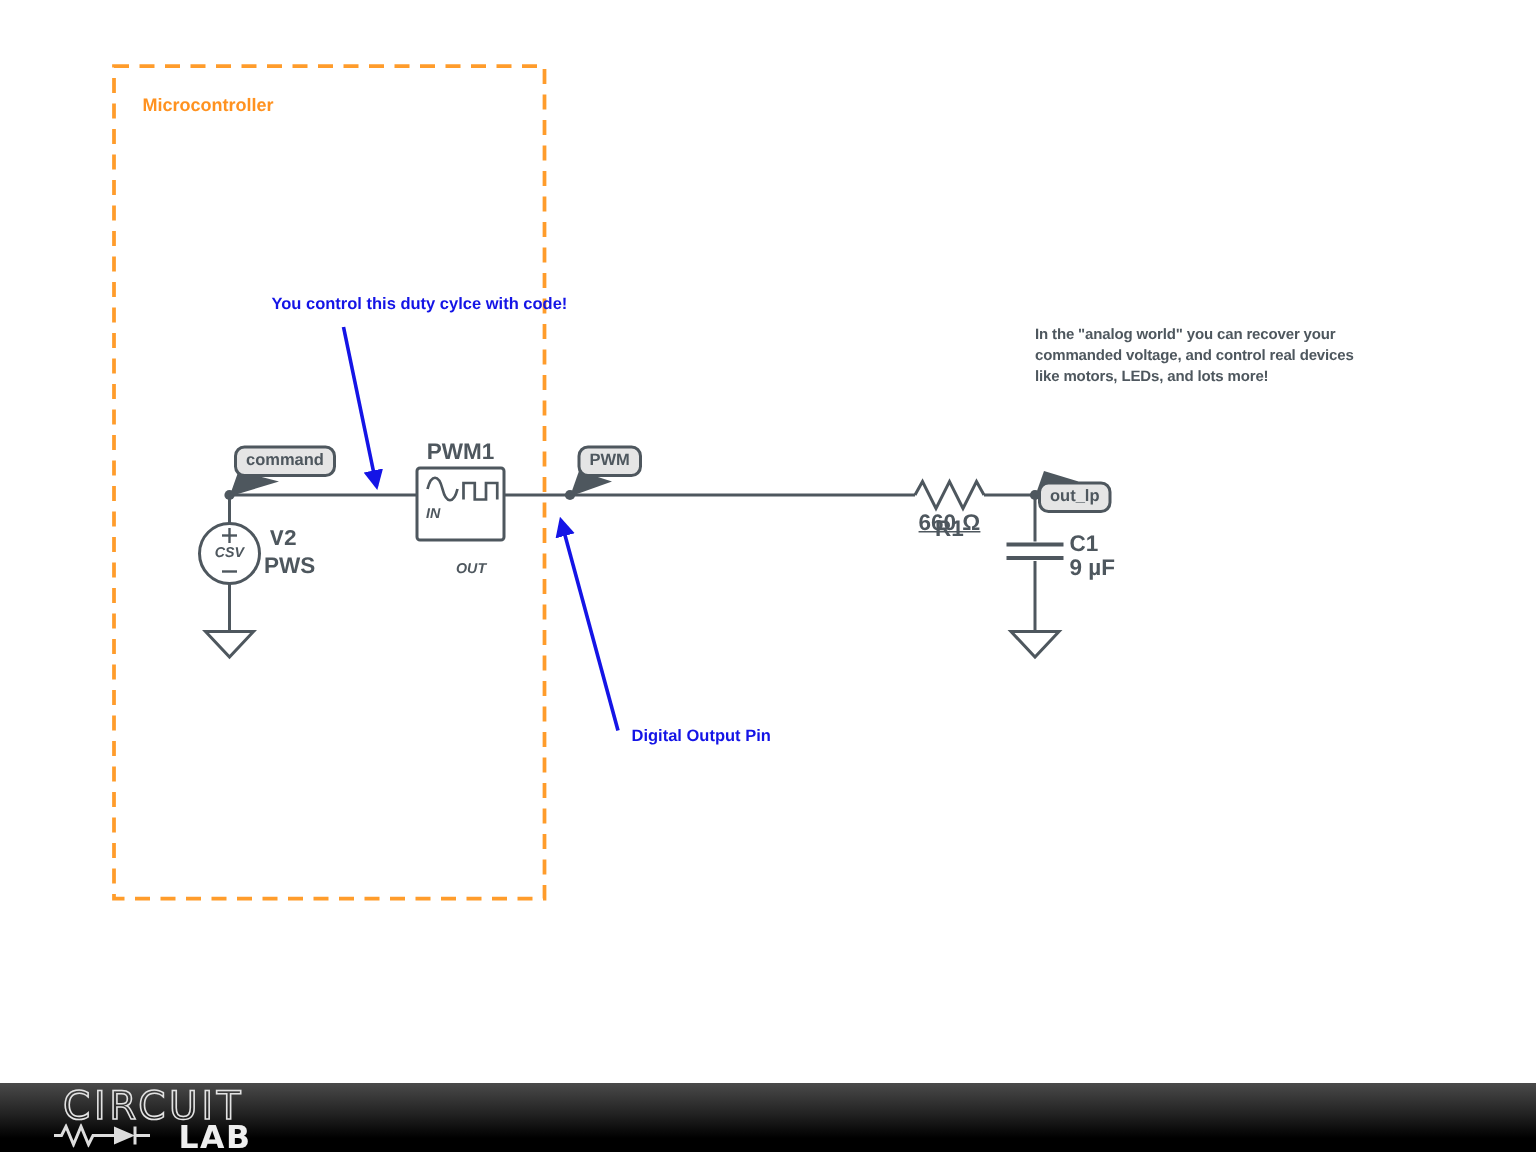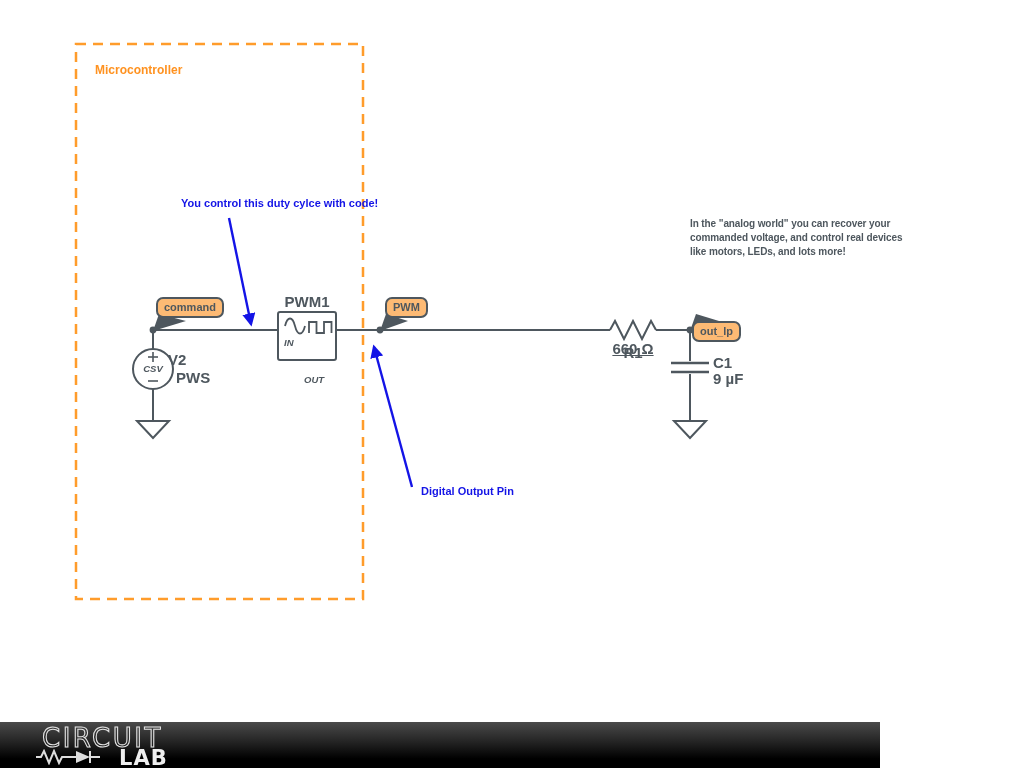--- a/index.html
+++ b/index.html
@@ -5,25 +5,25 @@
   html,body{margin:0;padding:0;background:#fff;}
   .canvas{position:relative;width:1024px;height:768px;background:#ffffff;overflow:hidden;
           font-family:"Liberation Sans",sans-serif;}
   svg.wires{position:absolute;left:0;top:0;}
   .lbl{position:absolute;color:#4e575e;font-weight:bold;font-size:15px;white-space:nowrap;}
   .lbl.center{text-align:center;}
   .mcu-label{position:absolute;left:95px;top:63px;color:#ff9220;font-weight:bold;font-size:12px;}
   .blue{position:absolute;color:#1414e6;font-weight:bold;font-size:11px;white-space:nowrap;}
   .para{position:absolute;color:#4e575e;font-weight:bold;font-size:10px;line-height:14px;
         white-space:pre-line;letter-spacing:-0.1px;}
-  .bubble{position:absolute;border:2px solid #4e575e;border-radius:7px;background:#fdba74;
+  .bubble{position:absolute;border:2px solid #4e575e;border-radius:7px;background:#e5e5e5;
           color:#4e575e;font-weight:bold;font-size:11px;line-height:15px;padding:1px 6px;text-align:right;}
   .sym{position:absolute;color:#4e575e;font-weight:bold;font-style:italic;font-size:9.5px;white-space:nowrap;}
   
-  .footer{position:absolute;left:0;top:722px;width:880px;height:46px;
+  .footer{position:absolute;left:0;top:722px;width:1024px;height:46px;
           background:linear-gradient(180deg,#4a4a4a 0%,#222 45%,#000 80%);
           font-family:"DejaVu Sans",sans-serif;color:#fff;}
   .logo-circuit{position:absolute;left:42px;top:1px;font-size:26px;letter-spacing:2.5px;
                 font-family:"DejaVu Sans",sans-serif;color:#e3e3e3;font-weight:normal;}
   @supports (-webkit-text-stroke:1px #fff){
     .logo-circuit{color:transparent;-webkit-text-stroke:1.05px #e3e3e3;}
   }
   .logo-schem{position:absolute;left:34px;top:749px;}
   .logo-lab{position:absolute;left:119px;top:24px;font-size:21px;font-weight:bold;
             letter-spacing:1px;color:#efefef;}
@@ -99,21 +99,21 @@
 like motors, LEDs, and lots more!</div>
 
   <div class="bubble" style="left:156px;top:297px;">command</div>
   <div class="bubble" style="left:385px;top:297px;">PWM</div>
   <div class="bubble" style="left:692px;top:297px;margin-top:24px;">out_lp</div>
 
   <span class="lbl center" style="left:278px;top:293px;width:58px;">PWM1</span>
   <span class="sym" style="left:284px;top:337px;">IN</span>
   <span class="sym" style="left:304px;top:337px;margin-top:37px;">OUT</span>
 
-  <span class="lbl" style="left:168px;top:351px;">V2</span>
+  <span class="lbl" style="left:180px;top:351px;font-family:Liberation Mono, monospace;">V2</span>
   <span class="lbl" style="left:176px;top:369px;">PWS</span>
   <span class="sym center" style="left:138px;top:363px;width:30px;text-align:center;">CSV</span>
 
   <span class="lbl center" style="left:610px;top:344px;width:46px;">R1</span>
   <span class="lbl center" style="left:598px;top:340px;width:70px;text-decoration:underline;">660 Ω</span>
 
   <span class="lbl" style="left:713px;top:354px;">C1</span>
   <span class="lbl" style="left:713px;top:370px;">9 µF</span>
 
   <div class="footer">

